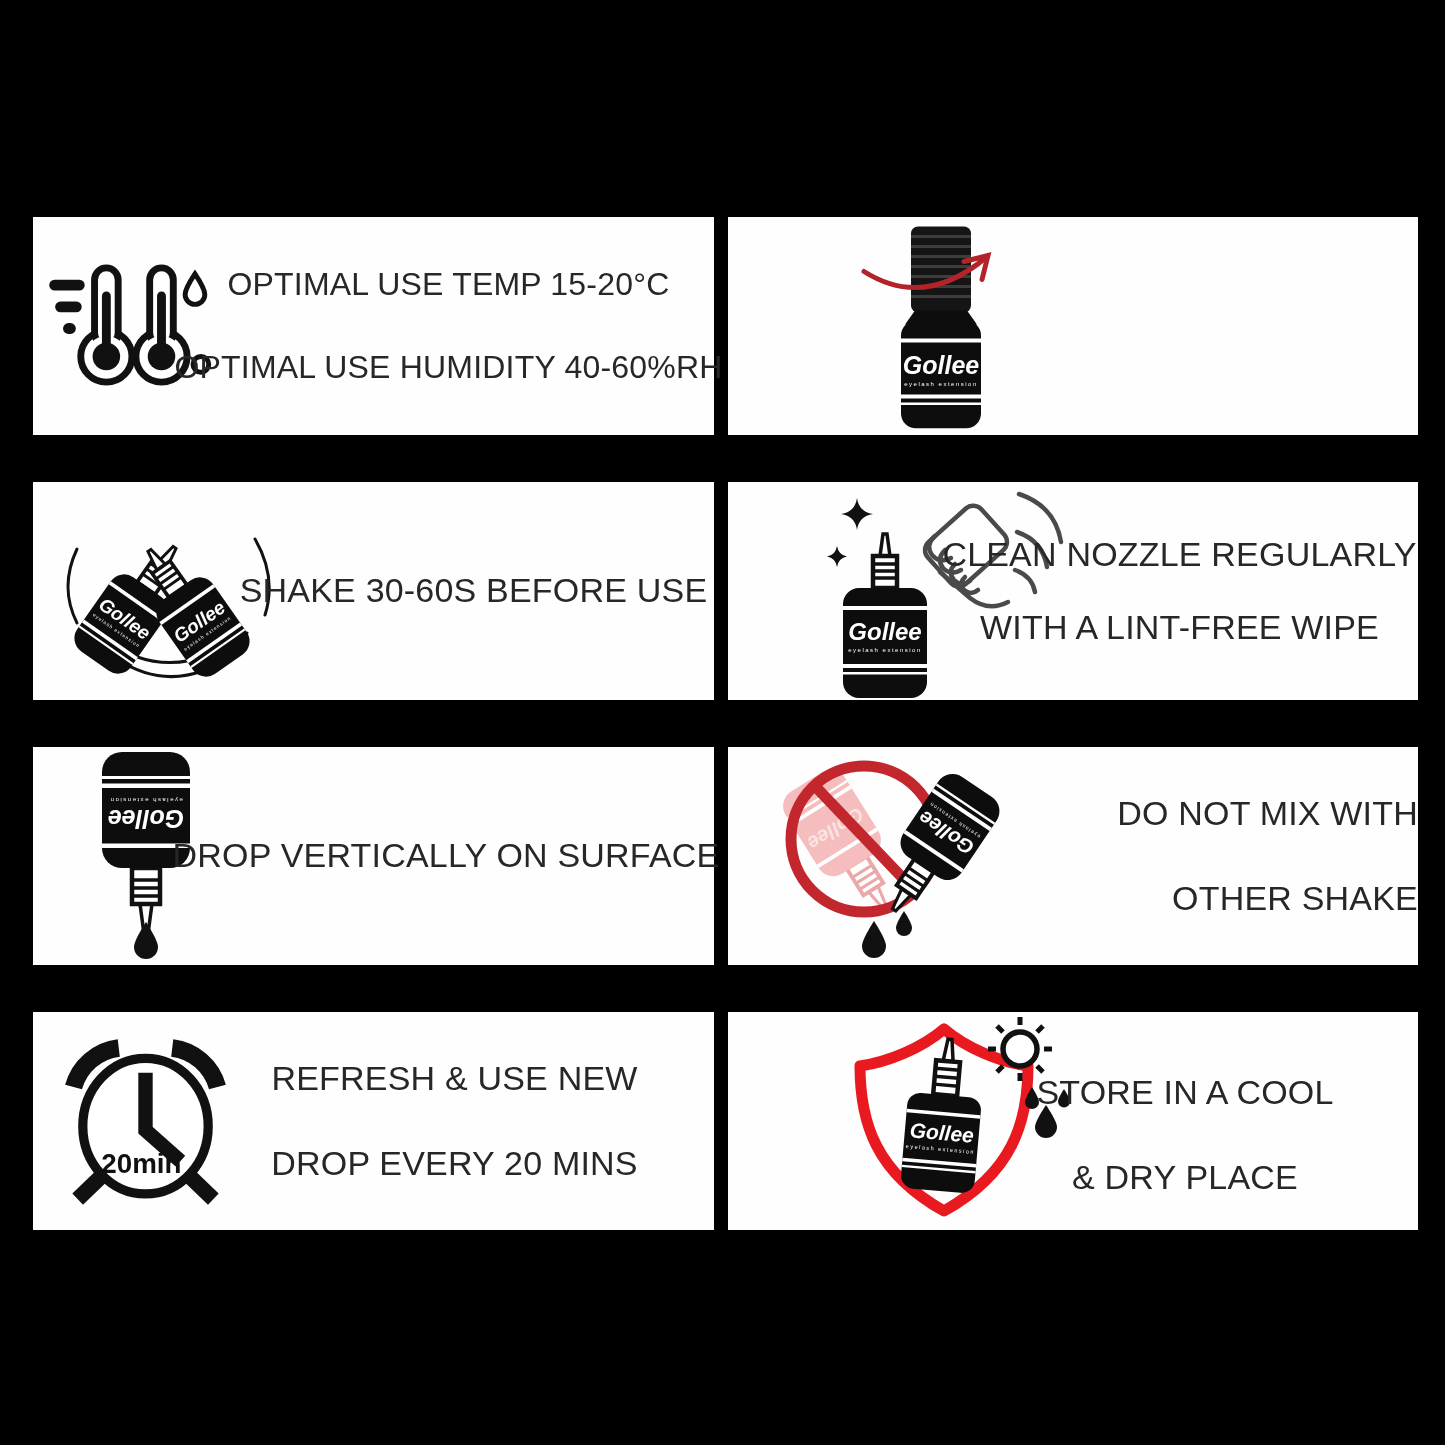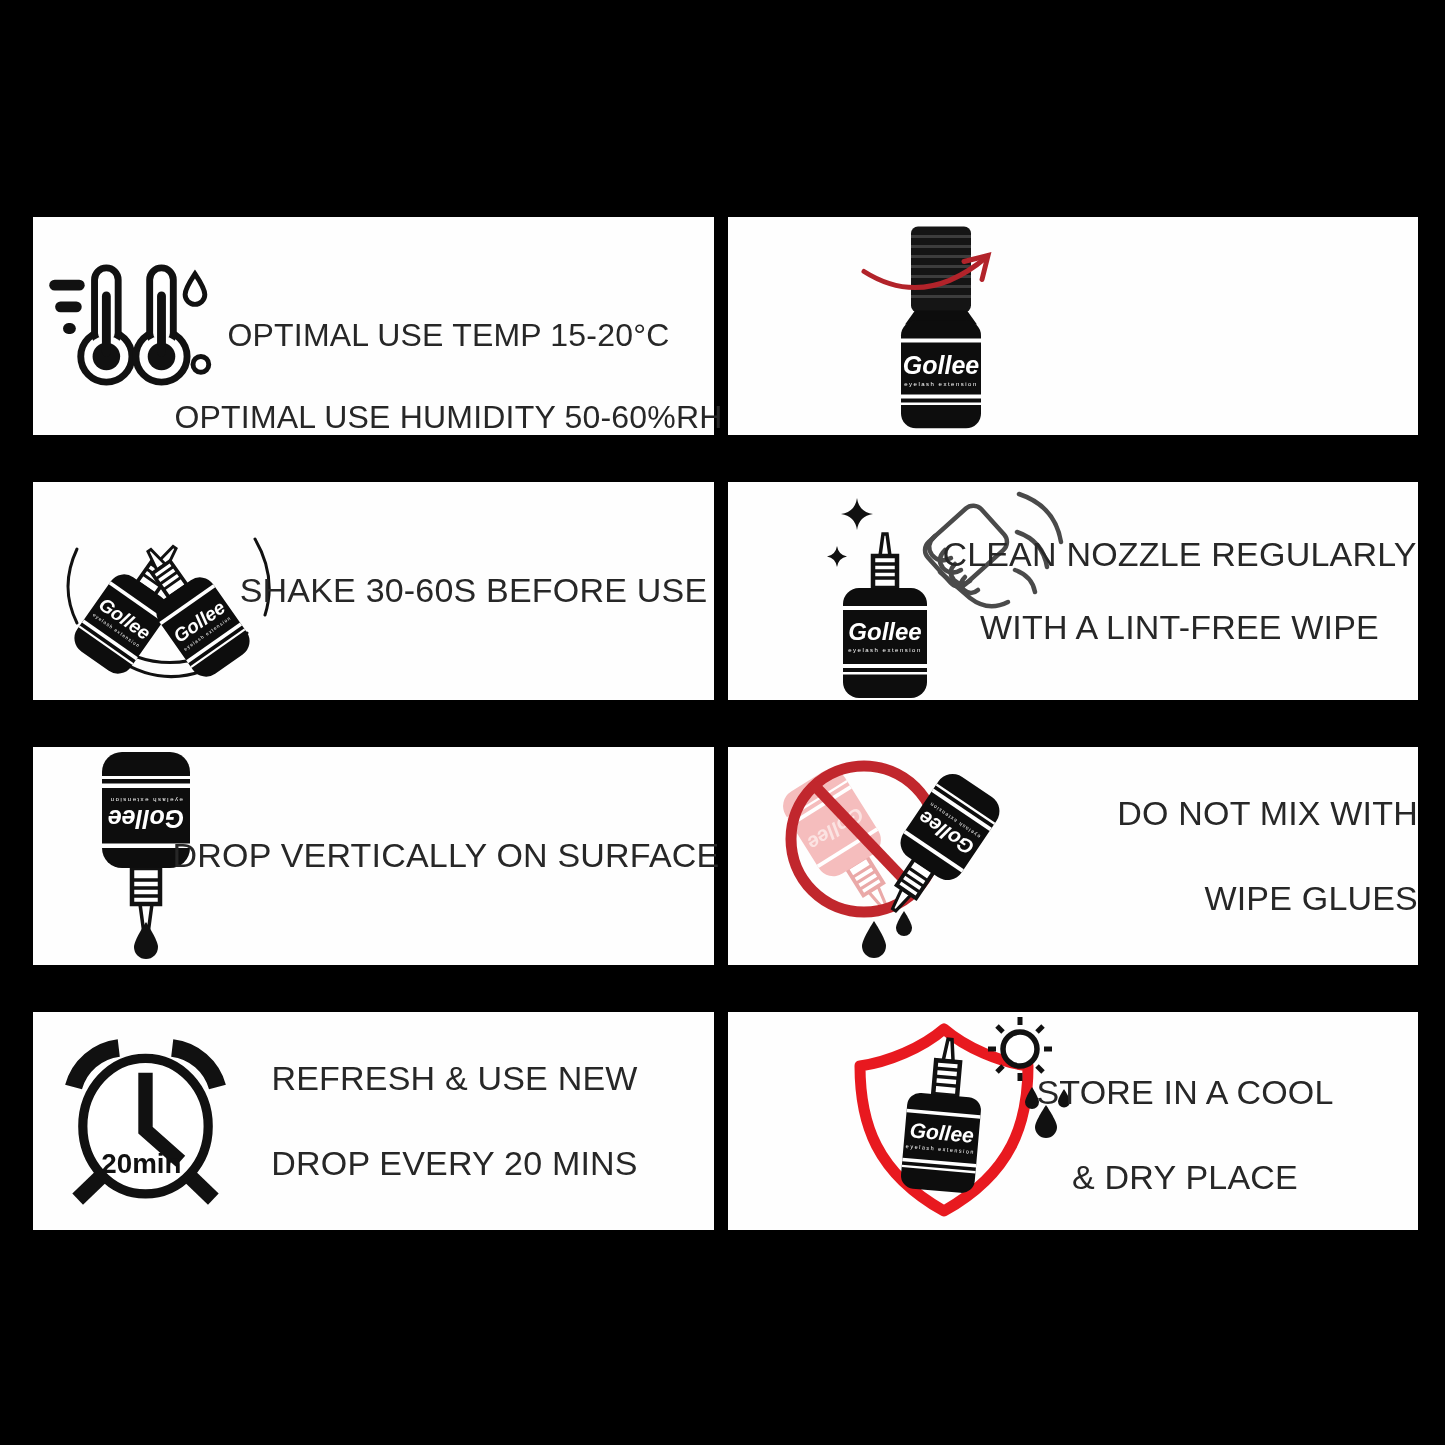--- a/index.html
+++ b/index.html
@@ -8,21 +8,21 @@
   .card{position:absolute;background:#fefefe;height:218px;}
   .card.col1{left:33px;width:681px;}
   .card.col2{left:728px;width:690px;}
   .row1{top:217px;} .row2{top:482px;} .row3{top:747px;} .row4{top:1012px;}
   .icon{position:absolute;top:50%;transform:translateY(-50%);}
   .txt{position:absolute;top:0;bottom:0;right:0;display:flex;flex-direction:column;
        justify-content:center;align-items:center;row-gap:47px;}
   .txt span{display:block;white-space:nowrap;line-height:1.1;color:#272727;
             font-size:34px;letter-spacing:.2px;}
   .txt.single{row-gap:0;text-align:right;}
-  #card1 .txt{left:150px;justify-content:flex-end;} #card1 .txt span{font-size:32px;}
+  #card1 .txt{left:150px;} #card1 .txt span{font-size:32px;}
   #card2 .txt{left:160px;}
   #card3 .txt{left:200px;}
   #card4 .txt{left:213px;gap:36px;}
   #card5 .txt{left:145px;}
   #card6 .txt{left:426px;align-items:flex-end;}
   #card7 .txt{left:162px;}
   #card8 .txt{left:224px;margin-top:28px;}
   svg text.gollee{font-family:"Liberation Sans",sans-serif;font-weight:bold;font-style:italic;}
   svg text.gollee-sub{font-family:"Liberation Sans",sans-serif;letter-spacing:1.5px;}
 </style>
@@ -52,21 +52,21 @@
         <rect x="106" y="6" width="24" height="78" rx="12" fill="#fff" stroke="#111" stroke-width="7"></rect>
         <circle cx="118" cy="96" r="21" fill="#fff"></circle>
         <circle cx="118" cy="96" r="14" fill="#111"></circle>
         <rect x="113.5" y="30" width="9" height="66" rx="4.5" fill="#111"></rect>
       </g>
       <path d="M152,12 C152,12 142,27 142,33 a10,10 0 0 0 20,0 C162,27 152,12 152,12 Z" fill="#fff" stroke="#111" stroke-width="5"></path>
       <circle cx="158" cy="104" r="8" fill="#fff" stroke="#111" stroke-width="5"></circle>
     </svg>
     <div class="txt">
       <span>OPTIMAL USE TEMP 15-20°C</span>
-      <span>OPTIMAL USE HUMIDITY 50-60%RH</span>
+      <span>OPTIMAL USE HUMIDITY 40-60%RH</span>
     </div>
   </div>
 
   <div class="card col2 row1" id="card2">
     <svg class="icon" style="left:118px;width:175px;height:205px" viewBox="0 0 175 205">
       <g transform="translate(95,105)">
         <rect x="-30" y="-102" width="60" height="86" rx="7" fill="#151515"></rect>
         <path d="M-30,-92 h60 M-30,-82 h60 M-30,-72 h60 M-30,-62 h60 M-30,-52 h60 M-30,-42 h60 M-30,-32 h60" stroke="#3d3d3d" stroke-width="3"></path>
         <polygon points="-26,-18 26,-18 36,-4 -36,-4" fill="#0d0d0d"></polygon>
         <rect x="-40" y="-8" width="80" height="108" rx="15" fill="#0d0d0d"></rect>
@@ -217,21 +217,21 @@
         <rect x="-45" y="24" width="90" height="5" fill="#fff"></rect>
         <rect x="-45" y="34" width="90" height="3" fill="#fff"></rect>
       </g>
       <g fill="#111">
         <path d="M128,178 C128,178 116,196 116,203 a12,12 0 0 0 24,0 C140,196 128,178 128,178 Z"></path>
         <path d="M158,168 C158,168 150,180 150,185 a8,8 0 0 0 16,0 C166,180 158,168 158,168 Z"></path>
       </g>
     </svg>
     <div class="txt">
       <span>DO NOT MIX WITH</span>
-      <span>WIPE GLUES</span>
+      <span>OTHER SHAKE</span>
     </div>
   </div>
 
   <div class="card col1 row4" id="card7">
     <svg class="icon" style="left:20px;width:185px;height:175px" viewBox="0 0 180 170">
       <path d="M20,52 A52,52 0 0 1 64,14" fill="none" stroke="#111" stroke-width="17"></path>
       <path d="M116,14 A52,52 0 0 1 160,52" fill="none" stroke="#111" stroke-width="17"></path>
       <line x1="50" y1="136" x2="24" y2="161" stroke="#111" stroke-width="15"></line>
       <line x1="130" y1="136" x2="156" y2="161" stroke="#111" stroke-width="15"></line>
       <ellipse cx="90" cy="90" rx="61" ry="66" fill="#fff" stroke="#111" stroke-width="9"></ellipse>

